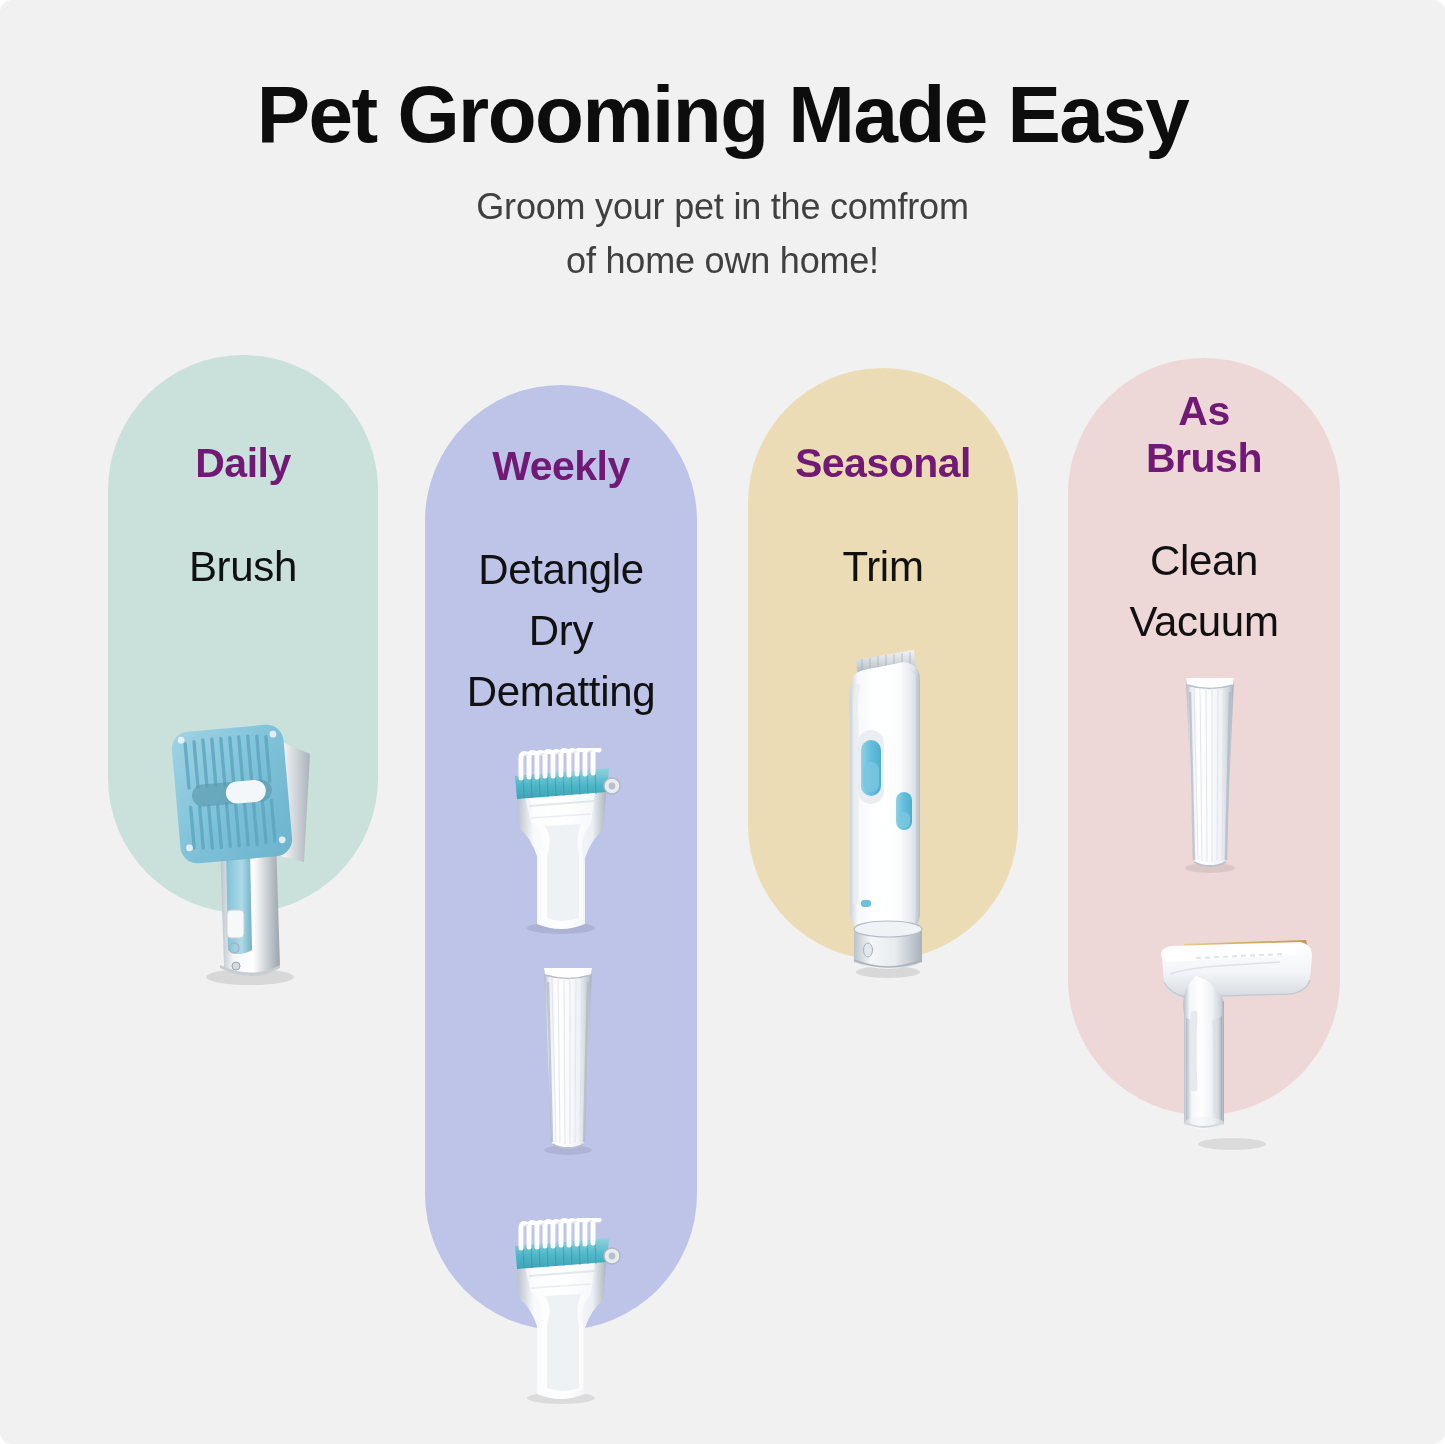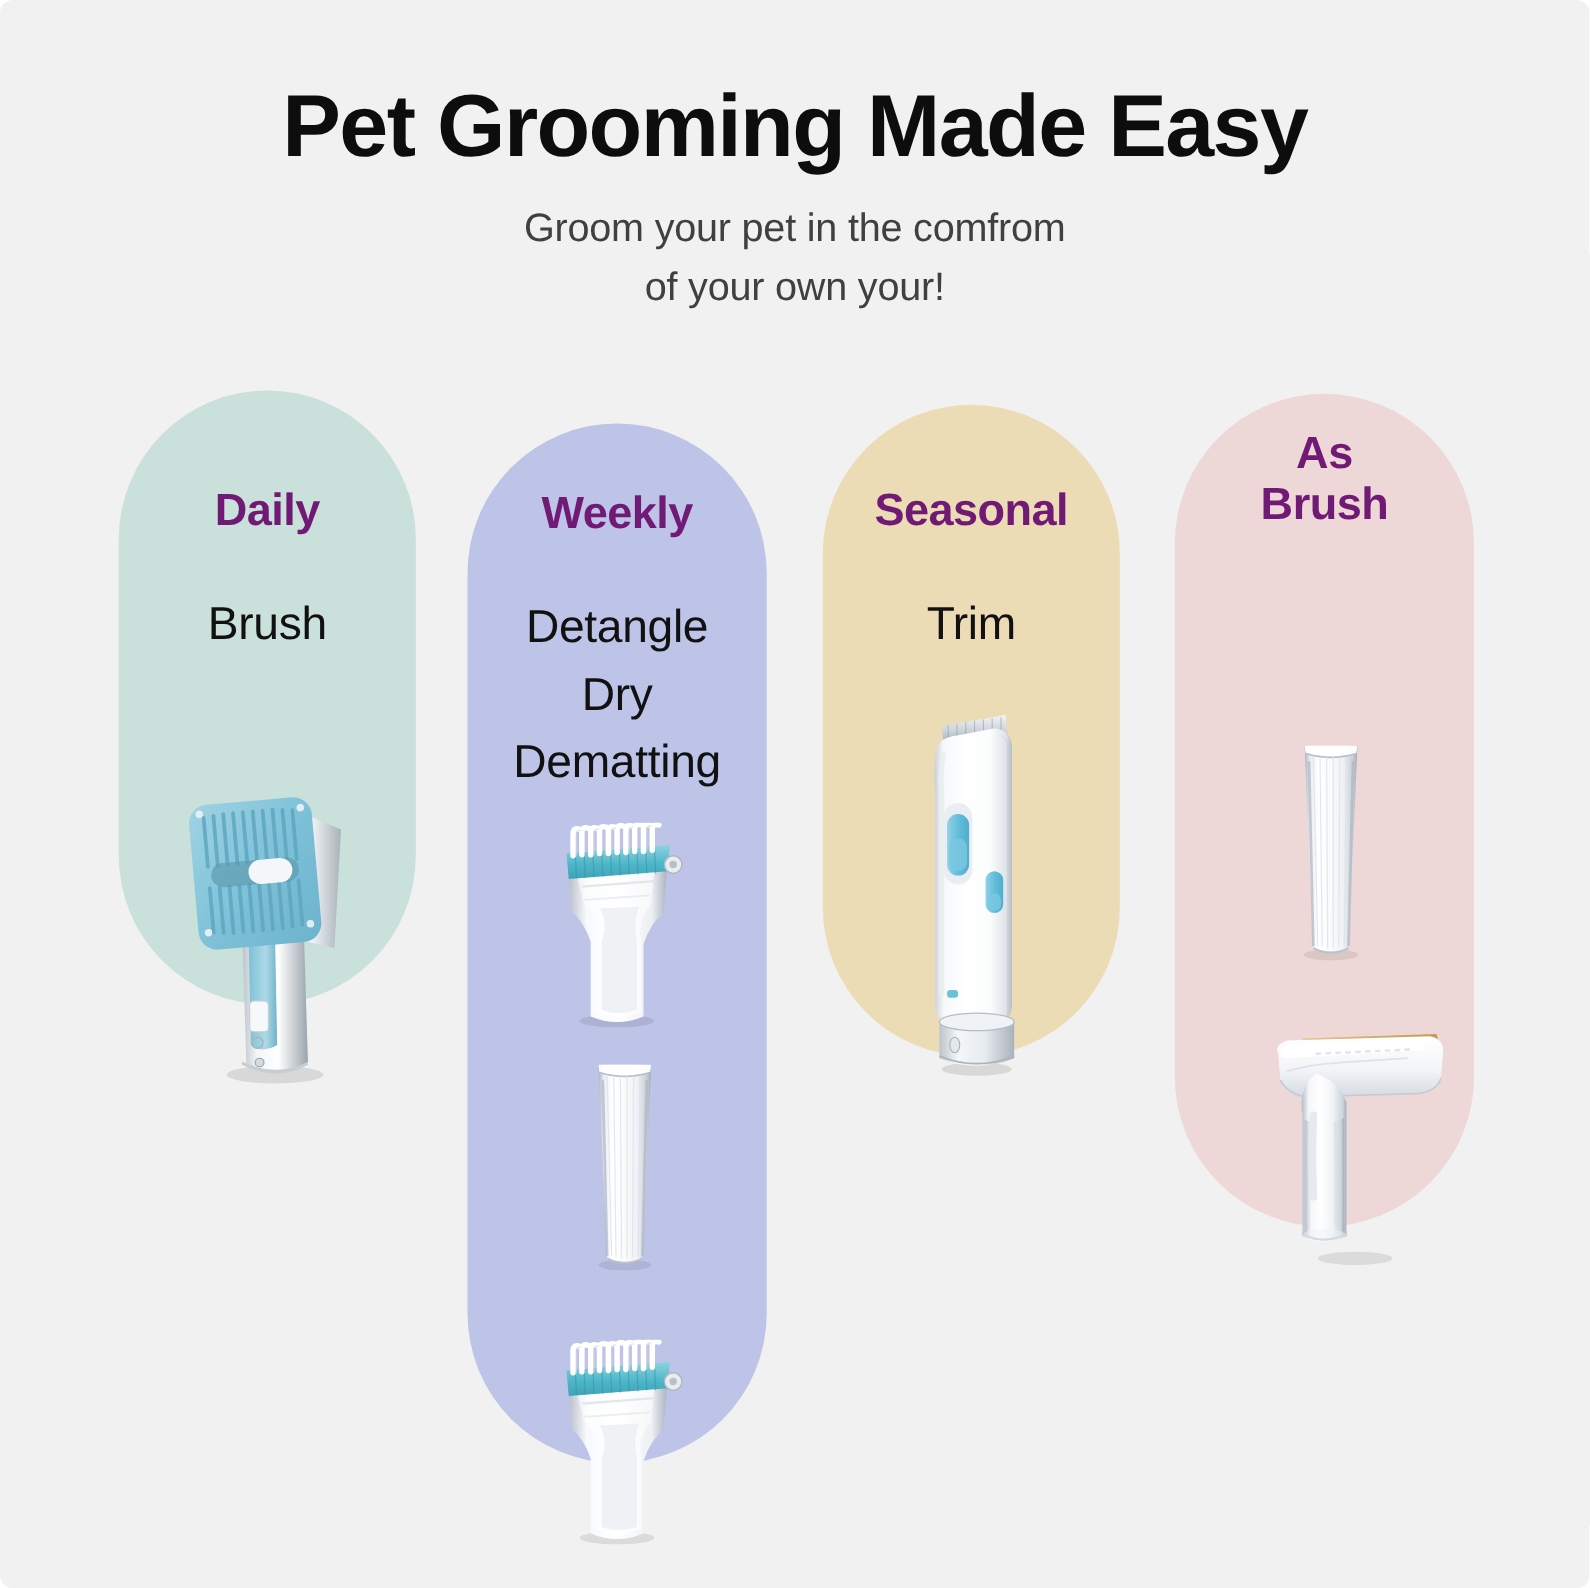--- a/index.html
+++ b/index.html
@@ -99,21 +99,21 @@
 </style>
 </head>
 <body>
 
 <div id="poster">
 
   <div class="header">
     <h1 class="title">Pet Grooming Made Easy</h1>
     <p class="subtitle">
       <span>Groom your pet in the comfrom</span><br>
-      <span>of your own your!</span>
+      <span>of home own home!</span>
     </p>
   </div>
 
   <div class="card" id="card-daily">
     <div class="card-head">
       <div class="card-title">Daily</div>
       <div class="card-items">
         <span class="card-item">Brush</span>
       </div>
     </div>
@@ -137,20 +137,24 @@
         <span class="card-item">Dematting</span>
       </div>
     </div>
   </div>
 
   <div class="card" id="card-asneeded">
     <div class="card-head">
       <div class="card-title">
         <span>As</span><br>
         <span>Brush</span>
+      </div>
+      <div class="card-items">
+        <span class="card-item">Clean</span>
+        <span class="card-item">Vacuum</span>
       </div>
     </div>
   </div>
 
   <div class="product" style="left:168px; top:722px;">
     <svg width="170" height="265" viewBox="0 0 170 265">
       <defs>
         <linearGradient id="brushBlue" x1="0" y1="0" x2="1" y2="1">
           <stop offset="0%" stop-color="#9fd3e4"></stop>
           <stop offset="55%" stop-color="#7cc0d7"></stop>

